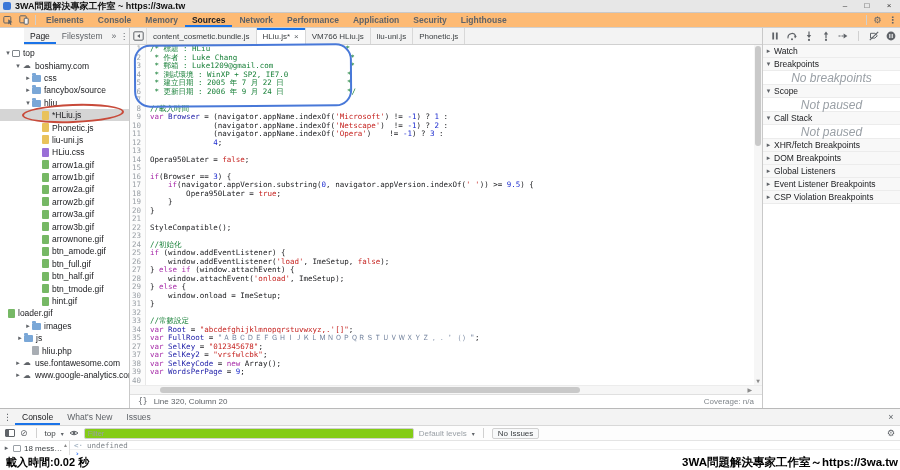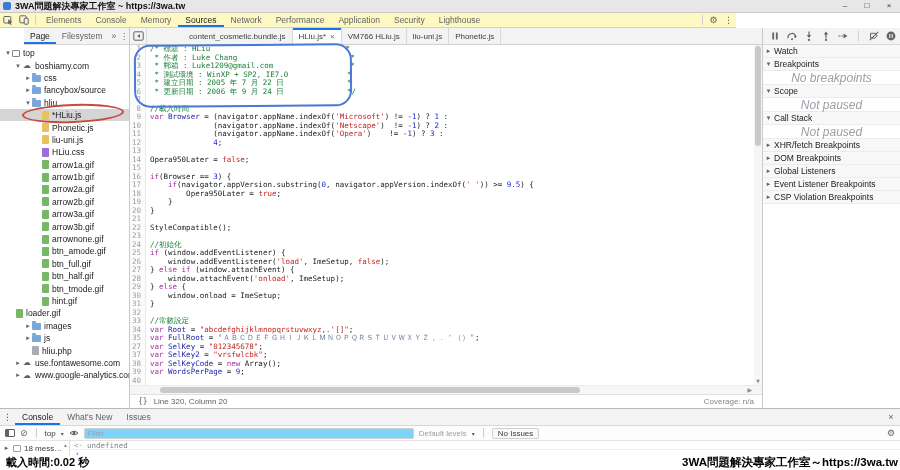--- a/index.html
+++ b/index.html
@@ -7,21 +7,21 @@
   body{position:relative;background:#fff;font-family:"Liberation Sans","DejaVu Sans",sans-serif;font-size:8.5px;color:#202124;}
 
   
   .titlebar{position:absolute;left:0;top:0;width:900px;height:13px;background:#e7e7e7;border-bottom:1px solid #c9c9c9;display:flex;align-items:center;}
   .favicon{width:8px;height:8px;margin:0 4px 0 3px;background:#3b78d8;border-radius:2px;flex:none;}
   .wtitle{font-weight:bold;font-size:9px;color:#101010;white-space:nowrap;}
   .wctrl{margin-left:auto;display:flex;}
   .wbtn{width:22px;text-align:center;font-size:8px;line-height:12px;color:#333;}
 
   
-  .main-toolbar{position:absolute;left:0;top:13px;width:736px;height:15px;background:#fef9c3;border-bottom:1px solid #d0d0d0;display:flex;align-items:center;}
+  .main-toolbar{position:absolute;left:0;top:13px;width:900px;height:15px;background:#fdba74;border-bottom:1px solid #d0d0d0;display:flex;align-items:center;font-weight:bold;}
   .tbicon{width:16px;height:14px;display:flex;align-items:center;justify-content:center;color:#5f6368;flex:none;}
   .tbicon svg{width:10px;height:10px;}
   .vsep{width:1px;height:10px;background:#d0d0d0;margin:0 3px;flex:none;}
   .tab{padding:0 7px;height:14px;line-height:14px;font-size:8.5px;color:#5f6368;white-space:nowrap;}
   .tab.active{color:#202124;box-shadow:inset 0 -2px 0 #1a73e8;}
   .tspacer{flex:1;}
   .glyphbtn{width:15px;text-align:center;color:#5f6368;font-size:9px;line-height:14px;}
 
   
   .sidebar{position:absolute;left:0;top:28px;width:130px;height:380px;background:#fff;border-right:1px solid #c9c9c9;}
@@ -40,21 +40,21 @@
   .cloud{font-size:8px;color:#5f6368;width:10px;line-height:9px;text-align:center;}
   .frame{width:8px;height:7px;border:1px solid #80868b;border-radius:1px;}
   .file-js{width:7px;height:9px;background:#e9c25b;border-radius:1px;}
   .file-css{width:7px;height:9px;background:#9a6fd7;border-radius:1px;}
   .file-img{width:7px;height:9px;background:#76b865;border-radius:1px;}
   .file-php{width:7px;height:9px;background:#a8adb3;border-radius:1px;}
   .tlabel{color:#202124;}
 
   
   .editor{position:absolute;left:130px;top:28px;width:632px;height:380px;background:#fff;}
-  .editor-tabs{height:17px;background:#f3f3f3;border-bottom:1px solid #d0d0d0;display:flex;align-items:stretch;gap:36px;}
+  .editor-tabs{height:17px;background:#f3f3f3;border-bottom:1px solid #d0d0d0;display:flex;align-items:stretch;}
   .enav{width:17px;border-right:1px solid #dcdcdc;display:flex;align-items:center;justify-content:center;color:#5f6368;flex:none;}
   .enav svg{width:11px;height:10px;}
   .etab{padding:0 6px;display:flex;align-items:center;font-size:8px;color:#3c4043;border-right:1px solid #d8d8d8;white-space:nowrap;}
   .etab.active{background:#fff;box-shadow:inset 0 2px 0 #1a73e8;}
   .etclose{margin-left:4px;color:#5f6368;font-size:8px;}
   .code-area{position:relative;height:340px;overflow:hidden;font-family:"DejaVu Sans Mono","Liberation Mono",monospace;font-size:7.5px;}
   .cline{display:flex;height:8.5px;line-height:8.5px;white-space:pre;}
   .ln{flex:none;width:16px;text-align:right;padding-right:4px;color:#9aa0a6;background:#fcfcfc;border-right:1px solid #e8e8e8;}
   .lc{padding-left:4px;}
   .tk-c{color:#188038;}
@@ -92,21 +92,21 @@
   .dtab{padding:0 7px;height:16px;line-height:16px;font-size:8.5px;color:#5f6368;}
   .dtab.active{color:#202124;box-shadow:inset 0 -2px 0 #1a73e8;}
   .dclose{margin-left:auto;width:18px;text-align:center;color:#5f6368;font-size:9px;}
   .drawer-toolbar{height:15px;background:#fdfdfd;border-bottom:1px solid #e4e4e4;display:flex;align-items:center;padding:0 5px;gap:5px;font-size:8px;color:#3c4043;}
   .cicon{color:#5f6368;display:flex;align-items:center;font-size:9px;line-height:10px;}
   .cicon svg{width:10px;height:8px;}
   .sbtog{width:10px;height:8px;border:1px solid #5f6368;border-radius:1px;position:relative;}
   .sbtog::before{content:"";position:absolute;left:0;top:0;width:3px;height:6px;background:#5f6368;}
   .ctx{color:#3c4043;white-space:nowrap;}
   .drop{font-size:6px;color:#5f6368;}
-  .filter{width:330px;height:11px;border:1px solid #d0d0d0;border-radius:2px;font-size:7.5px;padding:0 3px;color:#333;font-family:inherit;background:#7dd3fc;}
+  .filter{width:330px;height:11px;border:1px solid #d0d0d0;border-radius:2px;font-size:7.5px;padding:0 3px;color:#333;font-family:inherit;background:#84cc16;}
   .filter::placeholder{color:#9aa0a6;}
   .levels{color:#9aa0a6;white-space:nowrap;}
   .noissues{border:1px solid #d0d0d0;border-radius:2px;padding:0 5px;height:11px;line-height:10px;background:#f8f9fa;color:#3c4043;white-space:nowrap;}
   .cgear{margin-left:auto;color:#5f6368;font-size:9px;}
   .drawer-body{height:14px;display:flex;}
   .cside{width:70px;border-right:1px solid #ddd;display:flex;align-items:center;font-size:8px;color:#3c4043;padding-left:3px;gap:3px;position:relative;flex:none;}
   .cside .tw{width:7px;}
   .msgicon{width:8px;height:7px;border:1px solid #9aa0a6;border-radius:1px;}
   .cscrollup{position:absolute;right:1px;top:1px;font-size:5px;color:#888;}
   .cmain{flex:1;font-family:"DejaVu Sans Mono",monospace;font-size:7.5px;}
@@ -275,31 +275,31 @@
       <div class="trow" style="padding-left: 34px;">
         <span class="tw"></span>
         <span class="ticon file-img"></span>
         <span class="tlabel">btn_tmode.gif</span>
       </div>
       <div class="trow" style="padding-left: 34px;">
         <span class="tw"></span>
         <span class="ticon file-img"></span>
         <span class="tlabel">hint.gif</span>
       </div>
-      <div class="trow" style=" margin-left: 8px;">
+      <div class="trow" style="">
         <span class="tw"></span>
         <span class="ticon file-img"></span>
         <span class="tlabel">loader.gif</span>
       </div>
       <div class="trow" style="padding-left: 24px;">
         <span class="tw">▸</span>
         <span class="ticon folder"></span>
         <span class="tlabel">images</span>
       </div>
-      <div class="trow" style="padding-left: 24px;">
+      <div class="trow" style="padding-left: 16px;">
         <span class="tw">▸</span>
         <span class="ticon folder"></span>
         <span class="tlabel">js</span>
       </div>
       <div class="trow" style="padding-left: 24px;">
         <span class="tw"></span>
         <span class="ticon file-php"></span>
         <span class="tlabel">hliu.php</span>
       </div>
       <div class="trow" style="padding-left: 14px;">

